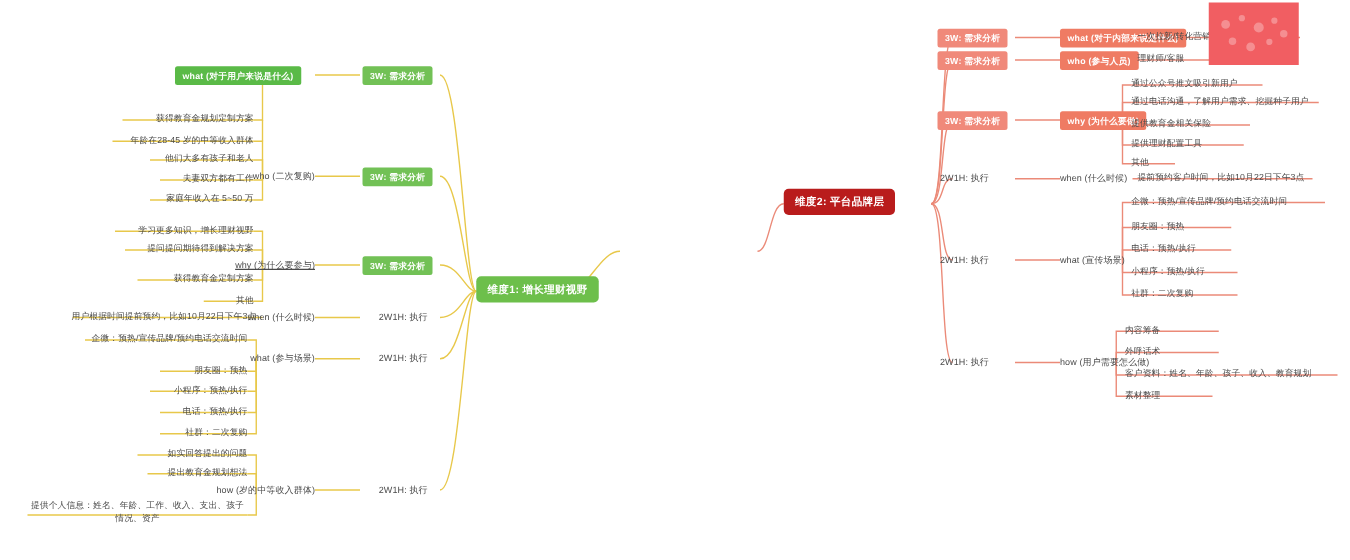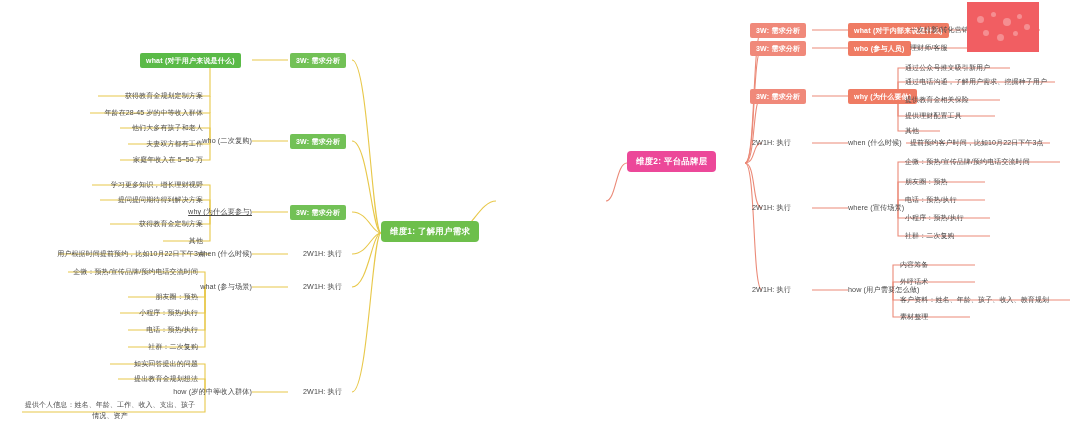--- a/index.html
+++ b/index.html
@@ -36,21 +36,21 @@
     font-size:13.5px;font-weight:bold;color:#3a3a3a;letter-spacing:.4px;
   }
 
   
   .dim{
     position:absolute;border-radius:4px;color:#fff;
     font-size:8.4px;font-weight:bold;letter-spacing:.3px;
     padding:5px 9px;white-space:nowrap;
   }
   .dim.d1{left:381px;top:221px;background:#6dbf4b;}
-  .dim.d2{left:627px;top:151px;background:#ec4899;}
+  .dim.d2{left:627px;top:151px;background:#b91c1c;}
 
   
   .watermark{
     position:absolute;left:967px;top:2px;width:72px;height:50px;
     background:#f15e62;overflow:hidden;
   }
   .watermark i{
     position:absolute;display:block;background:rgba(255,255,255,.30);
     border-radius:50%;
   }
@@ -173,21 +173,21 @@
       <path d="M893 290 L 893 300 L 900 300"></path>
       <path d="M893 290 L 893 317 L 900 317"></path>
       <path d="M900 265 L 975 265"></path>
       <path d="M900 282 L 975 282"></path>
       <path d="M900 300 L 1070 300"></path>
       <path d="M900 317 L 970 317"></path>
     </g>
   </svg>
 
 
-  <div class="dim d1">维度1: 了解用户需求</div>
+  <div class="dim d1">维度1: 增长理财视野</div>
   <div class="dim d2">维度2: 平台品牌层</div>
 
   <div class="pill greenlite" style="left:290px;top:53px;">3W: 需求分析</div>
   <div class="pill green" style="left:140px;top:53px;">what (对于用户来说是什么)</div>
   <div class="node leaf" style="left:203px;top:91px;transform:translateX(-100%);">获得教育金规划定制方案</div>
 
   <div class="pill greenlite" style="left:290px;top:134px;">3W: 需求分析</div>
   <div class="node mid" style="left:252px;top:136px;transform:translateX(-100%);">who (二次复购)</div>
   <div class="node leaf" style="left:203px;top:108px;transform:translateX(-100%);">年龄在28-45 岁的中等收入群体</div>
   <div class="node leaf" style="left:203px;top:123px;transform:translateX(-100%);">他们大多有孩子和老人</div>
@@ -233,21 +233,21 @@
   <div class="node leaf" style="left:905px;top:77px;">通过电话沟通，了解用户需求、挖掘种子用户</div>
   <div class="node leaf" style="left:905px;top:95px;">提供教育金相关保险</div>
   <div class="node leaf" style="left:905px;top:111px;">提供理财配置工具</div>
   <div class="node leaf" style="left:905px;top:126px;">其他</div>
 
   <div class="node mid" style="left:752px;top:138px;">2W1H: 执行</div>
   <div class="node mid" style="left:848px;top:138px;">when (什么时候)</div>
   <div class="node leaf" style="left:910px;top:138px;">提前预约客户时间，比如10月22日下午3点</div>
 
   <div class="node mid" style="left:752px;top:203px;">2W1H: 执行</div>
-  <div class="node mid" style="left:848px;top:203px;">where (宣传场景)</div>
+  <div class="node mid" style="left:848px;top:203px;">what (宣传场景)</div>
   <div class="node leaf" style="left:905px;top:157px;">企微：预热/宣传品牌/预约电话交流时间</div>
   <div class="node leaf" style="left:905px;top:177px;">朋友圈：预热</div>
   <div class="node leaf" style="left:905px;top:195px;">电话：预热/执行</div>
   <div class="node leaf" style="left:905px;top:213px;">小程序：预热/执行</div>
   <div class="node leaf" style="left:905px;top:231px;">社群：二次复购</div>
 
   <div class="node mid" style="left:752px;top:285px;">2W1H: 执行</div>
   <div class="node mid" style="left:848px;top:285px;">how (用户需要怎么做)</div>
   <div class="node leaf" style="left:900px;top:260px;">内容筹备</div>
   <div class="node leaf" style="left:900px;top:277px;">外呼话术</div>

